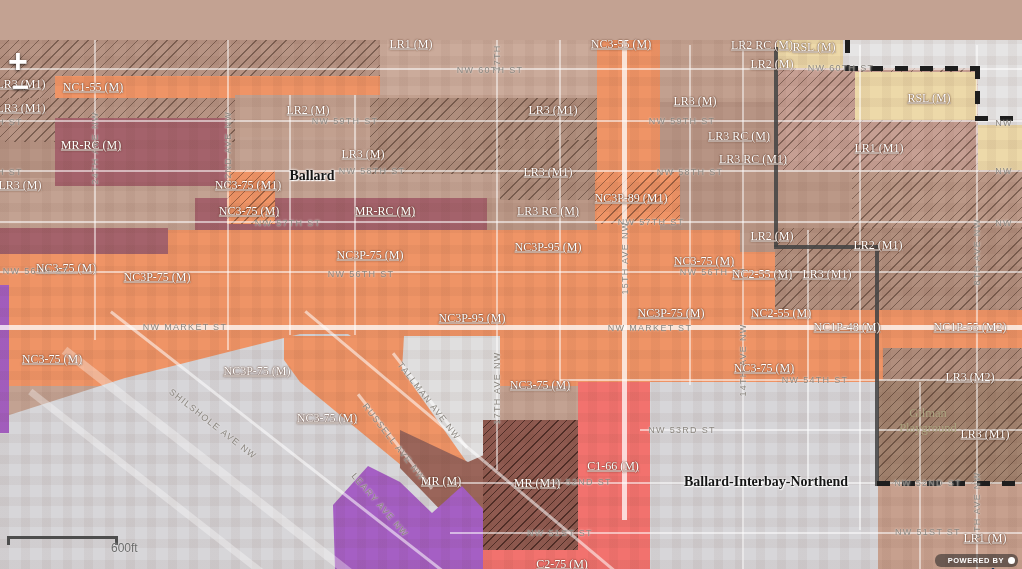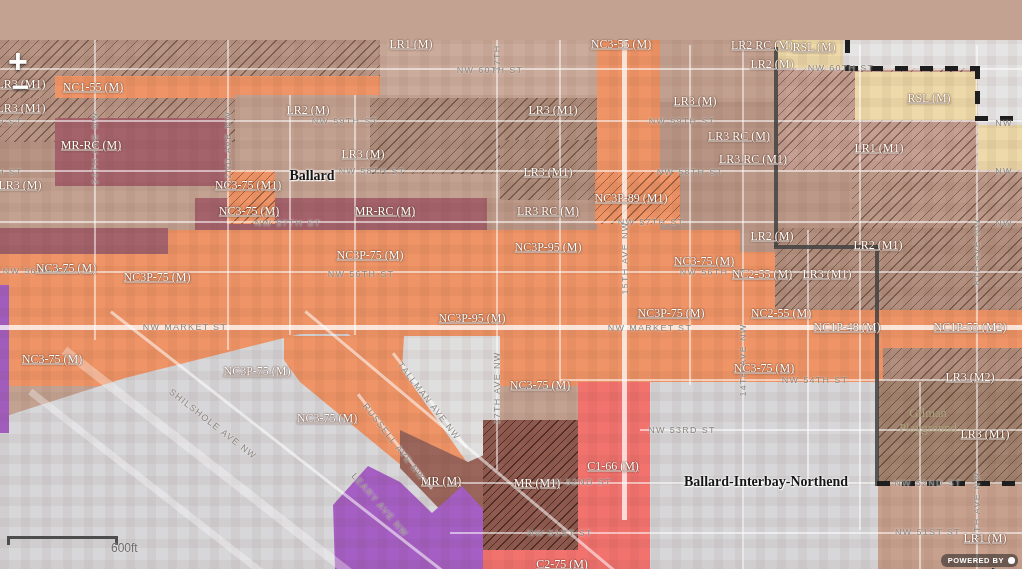--- a/index.html
+++ b/index.html
@@ -36,21 +36,21 @@
   #q{width:222px;border:none;outline:none;padding:0 10px;font-size:15px;color:#444;font-family:"Liberation Sans",sans-serif;}
   #q::placeholder{color:#9d9d9d;}
   #go{width:34px;border:none;background:#fff;cursor:pointer;position:relative;}
   
   #scalebar{position:absolute;left:7px;top:536px;z-index:55;}
   #scalebar .bar{position:absolute;left:0;top:0;width:111px;height:3px;background:#4d4d4d;}
   #scalebar .tick{position:absolute;top:0;width:3px;height:9px;background:#4d4d4d;}
   #scaletext{position:absolute;left:104px;top:5px;font-size:12px;color:#6c6c6c;text-shadow:0 0 2px rgba(255,255,255,.7);}
   
   #attrib{position:absolute;right:0;bottom:0;z-index:55;width:100px;height:15px;}
-  #pb{position:absolute;right:4px;top:0;background:rgba(35,35,35,.55);border-radius:6px;color:#fff;font-size:7.5px;font-weight:bold;letter-spacing:.5px;padding:2px 14px 2px 7px;}
+  #pb{position:absolute;right:4px;top:0;background:rgba(35,35,35,.55);border-radius:6px;color:#fff;font-size:7.5px;font-weight:bold;letter-spacing:.5px;padding:2px 14px 2px 13px;}
   #pb::after{content:"";position:absolute;right:3px;top:2.5px;width:7px;height:7px;border-radius:50%;background:#fff;}
   #esri{position:absolute;right:28px;top:11px;font-size:17px;font-weight:bold;font-style:italic;color:#1a3a5c;}
 </style>
 </head>
 <body>
 
 <div id="stage">
 
   <div>
     <div class="rg" style="inset:0;background:var(--c-base);"></div>

